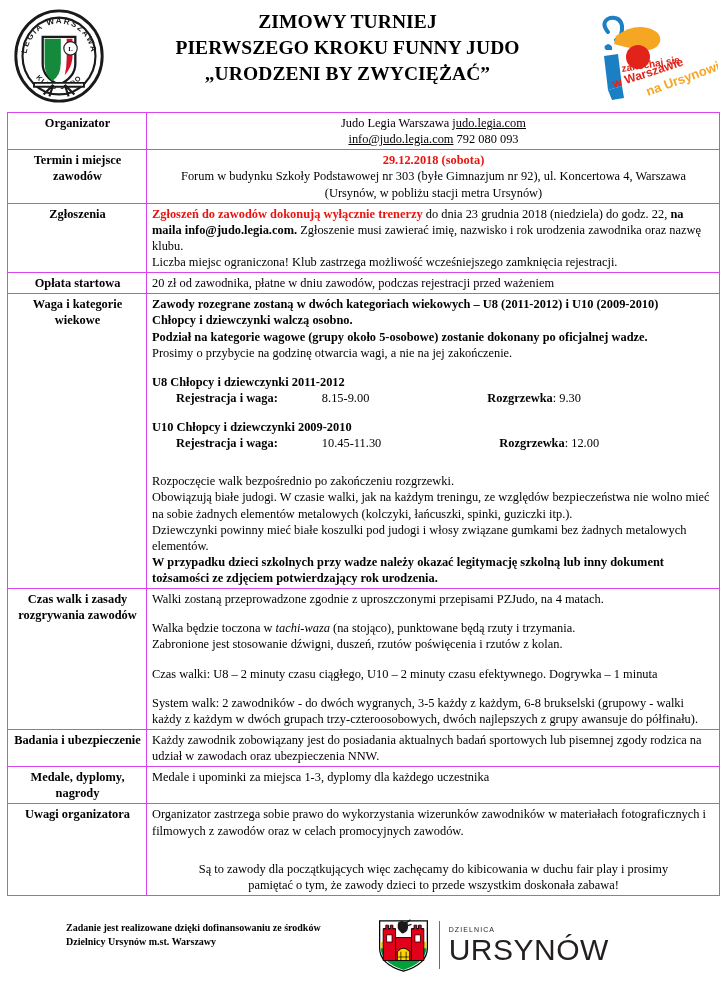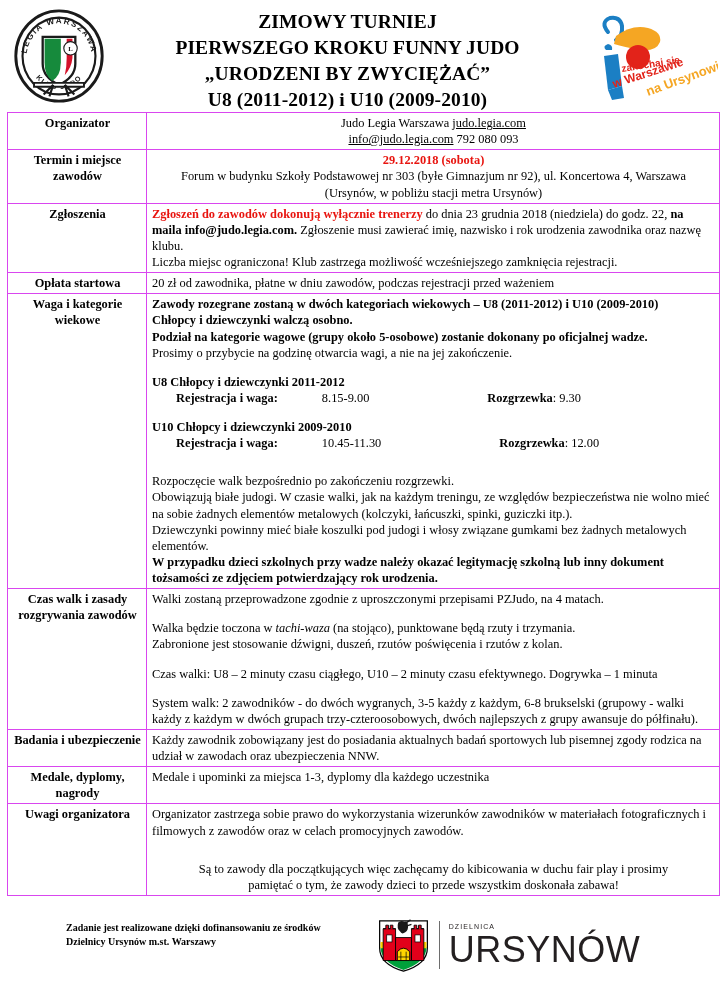--- a/index.html
+++ b/index.html
@@ -124,21 +124,21 @@
   .ursynow-small {
     font-family: "Liberation Sans", sans-serif;
     font-size: 7px;
     letter-spacing: 1.1px;
     color: #231f20;
     display: block;
     margin-bottom: 2px;
   }
   .ursynow-big {
     font-family: "Liberation Sans", sans-serif;
-    font-size: 36px;
+    font-size: 30px;
     letter-spacing: 0.5px;
     color: #231f20;
     display: block;
     font-weight: 400;
   }
 </style>
 </head>
 <body>
 
 <div class="header">
@@ -165,21 +165,20 @@
 
       <path d="M 24 78 L 76 78 L 76 82 L 24 82 Z" fill="#ffffff" stroke="#1a1a1a" stroke-width="2"></path>
       <path d="M 44 80 L 34 90 M 44 80 L 40 92 M 56 80 L 66 90 M 56 80 L 60 92" stroke="#1a1a1a" stroke-width="2.2" fill="none"></path>
     </svg>
   </div>
 
   <div class="title-block">
     <div class="title-line">ZIMOWY TURNIEJ</div>
     <div class="title-line">PIERWSZEGO KROKU FUNNY JUDO</div>
     <div class="title-line">„URODZENI BY ZWYCIĘŻAĆ”</div>
-    <div class="title-line">U8 (2011-2012) i U10 (2009-2010)</div>
   </div>
 
   <div class="logo-right">
     <svg width="132" height="96" viewBox="0 0 132 96">
       <path d="M 22 22 Q 14 12 24 8 Q 34 6 36 16 Q 37 26 30 30" fill="none" stroke="#1b7fc4" stroke-width="4" stroke-linecap="round"></path>
       <path d="M 30 26 Q 46 14 62 18 Q 76 22 74 32 Q 70 42 54 40 Q 38 37 28 34 Z" fill="#f5a623"></path>
       <circle cx="52" cy="47" r="12" fill="#e2231a"></circle>
       <path d="M 20 40 Q 16 36 22 34 Q 27 35 26 40 Z" fill="#1b7fc4"></path>
       <path d="M 18 46 L 32 44 L 36 76 L 22 80 Z" fill="#1b7fc4"></path>
       <path d="M 22 80 L 36 76 L 38 88 L 26 90 Z" fill="#1b7fc4"></path>

